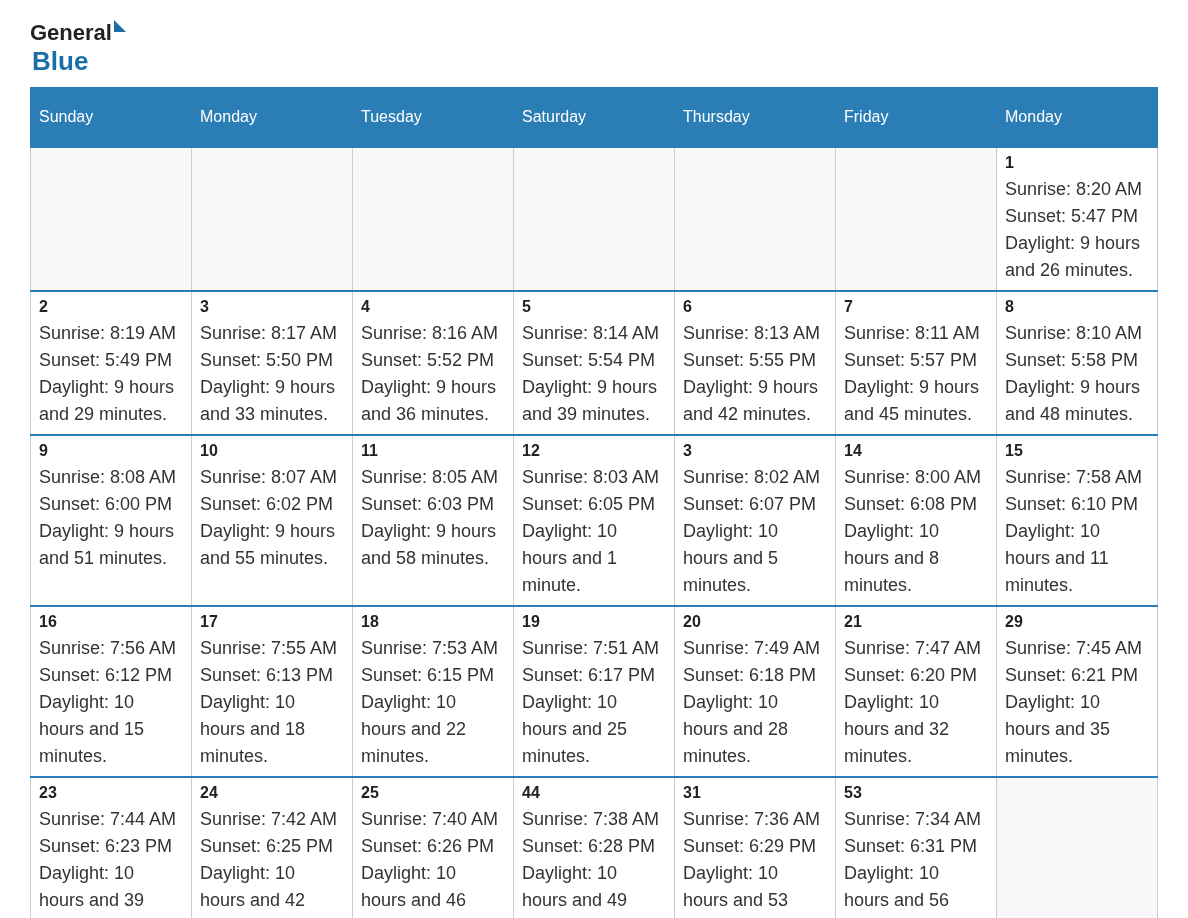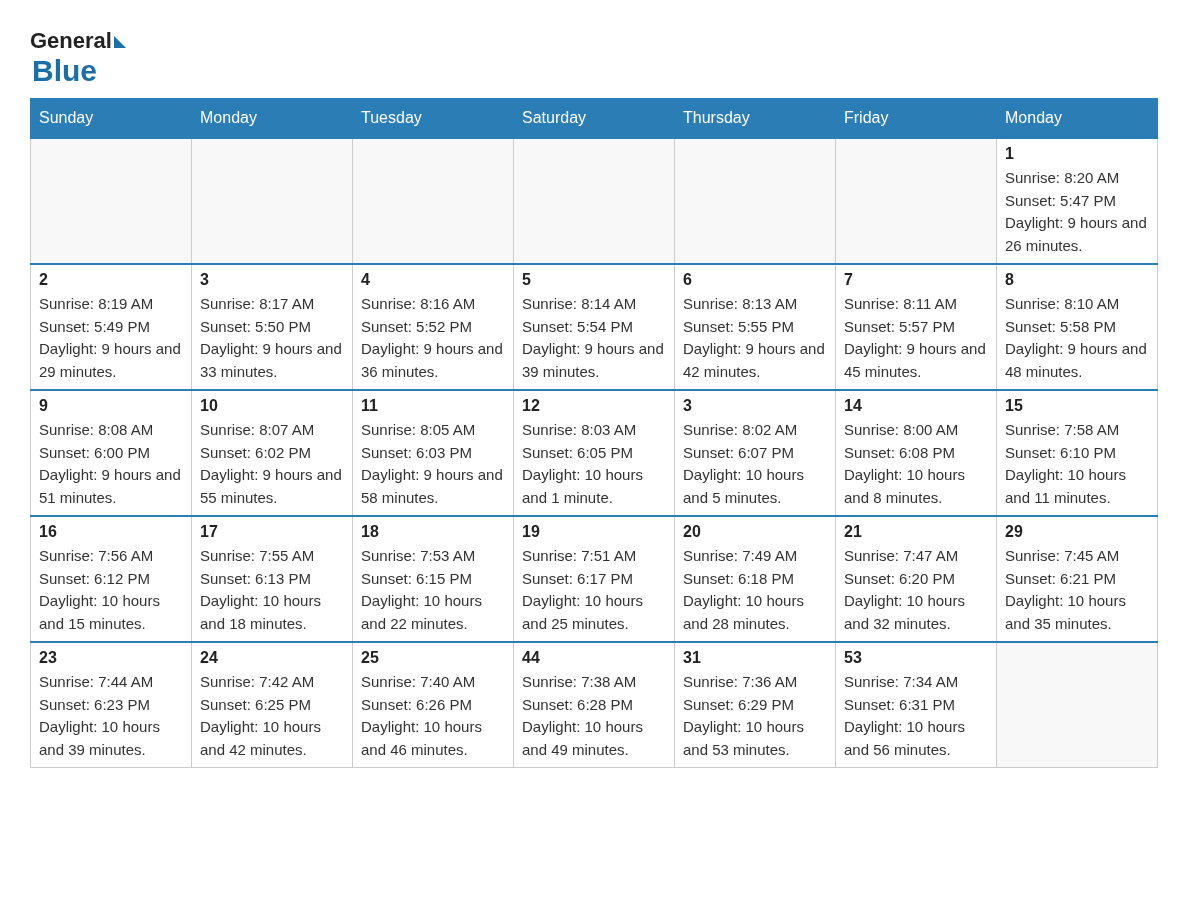--- a/index.html
+++ b/index.html
@@ -21,35 +21,33 @@
       display: flex;
       flex-direction: column;
       align-items: flex-start;
     }
     .logo-general {
       font-size: 22px;
       font-weight: bold;
       color: #222;
       letter-spacing: 0;
       display: flex;
-      align-items: center;
-      margin-top: 8px;
     }
     .logo-general .arrow {
       display: inline-block;
       width: 0;
       height: 0;
       border-left: 12px solid #1a6fa8;
       border-top: 12px solid transparent;
       border-bottom: 0px solid transparent;
       margin-left: 2px;
       margin-bottom: -2px;
     }
     .logo-blue {
-      font-size: 30px;
+      font-size: 26px;
       font-weight: bold;
       color: #1a6fa8;
       margin-left: 2px;
     }
     .title-area {
       text-align: right;
     }
     .month-title {
       font-size: 48px;
       font-weight: bold;
@@ -64,21 +62,21 @@
     .calendar {
       width: 100%;
       border-collapse: collapse;
       margin-top: 10px;
     }
     .calendar thead th {
       background-color: #2a7db5;
       color: #fff;
       font-size: 16px;
       font-weight: normal;
-      padding: 10px 8px;
+      padding: 20px 8px;
       text-align: left;
       border: 1px solid #2a7db5;
     }
     .calendar tbody td {
       vertical-align: top;
       border: 1px solid #ccc;
       padding: 6px 8px;
       width: 14.28%;
       min-height: 110px;
       height: 110px;
@@ -86,21 +84,21 @@
     .calendar tbody tr td {
       border-top: 2px solid #2a7db5;
     }
     .day-number {
       font-size: 16px;
       font-weight: bold;
       color: #222;
       margin-bottom: 4px;
     }
     .day-info {
-      font-size: 15px;
+      font-size: 18px;
       color: #333;
       line-height: 1.5;
     }
     .empty-cell {
       background: #f8f8f8;
     }
   </style>
 </head>
 <body>
 

